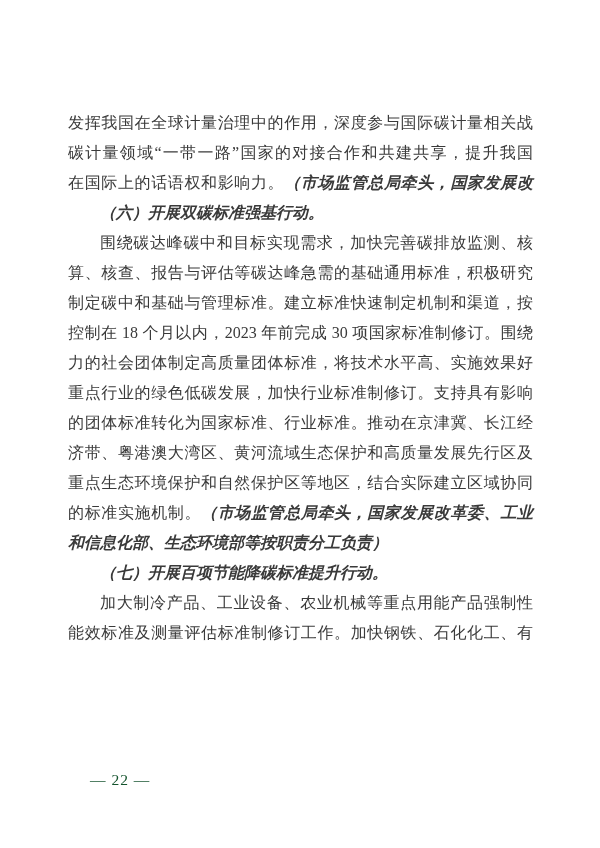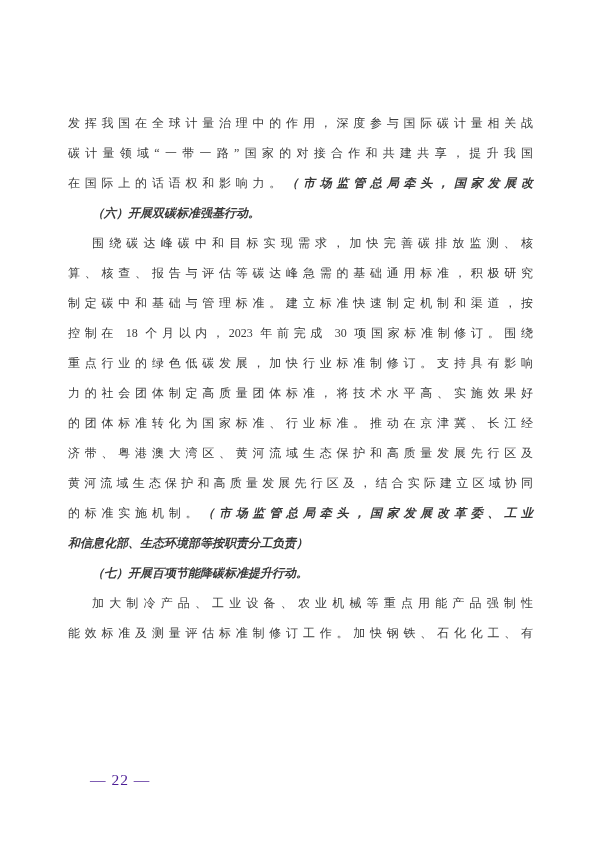--- a/index.html
+++ b/index.html
@@ -22,21 +22,21 @@
   }
   .doc {
     position: absolute;
     left: 68px;
     top: 108px;
     width: 465px;
   }
   .line {
     height: 30px;
     line-height: 30px;
-    font-size: 12px;
+    font-size: 16px;
     text-align: left;
     white-space: normal;
   }
   .line.fill {
     text-align: justify;
     text-align-last: justify;
     -moz-text-align-last: justify;
   }
   .line.indent {
     text-indent: 2em;
@@ -54,41 +54,41 @@
     font-weight: 600;
   }
   .footer {
     position: absolute;
     left: 90px;
     top: 769px;
     height: 22px;
     line-height: 22px;
     font-size: 15.5px;
     letter-spacing: 1px;
-    color: #4c1d95;
+    color: #14532d;
   }
 </style>
 </head>
 <body>
 
 <div class="page">
   <div class="doc" id="doc-body">
       <div class="line fill"><span class="song">发挥我国在全球计量治理中的作用，深度参与国际碳计量相关战</span></div>
       <div class="line fill"><span class="song">碳计量领域“一带一路”国家的对接合作和共建共享，提升我国</span></div>
       <div class="line fill"><span class="song">在国际上的话语权和影响力。</span><span class="kai">（市场监管总局牵头，国家发展改</span></div>
       <div class="line indent"><span class="kai-bold">（六）开展双碳标准强基行动。</span></div>
       <div class="line indent fill"><span class="song">围绕碳达峰碳中和目标实现需求，加快完善碳排放监测、核</span></div>
       <div class="line fill"><span class="song">算、核查、报告与评估等碳达峰急需的基础通用标准，积极研究</span></div>
       <div class="line fill"><span class="song">制定碳中和基础与管理标准。建立标准快速制定机制和渠道，按</span></div>
       <div class="line fill"><span class="song">控制在 18 个月以内，2023 年前完成 30 项国家标准制修订。围绕</span></div>
+      <div class="line fill"><span class="song">力的社会团体制定高质量团体标准，将技术水平高、实施效果好</span></div>
       <div class="line fill"><span class="song">重点行业的绿色低碳发展，加快行业标准制修订。支持具有影响</span></div>
-      <div class="line fill"><span class="song">力的社会团体制定高质量团体标准，将技术水平高、实施效果好</span></div>
       <div class="line fill"><span class="song">的团体标准转化为国家标准、行业标准。推动在京津冀、长江经</span></div>
       <div class="line fill"><span class="song">济带、粤港澳大湾区、黄河流域生态保护和高质量发展先行区及</span></div>
-      <div class="line fill"><span class="song">黄河流域生态保护和高质量发展先行区及，结合实际建立区域协同</span></div>
+      <div class="line fill"><span class="song">重点生态环境保护和自然保护区等地区，结合实际建立区域协同</span></div>
       <div class="line fill"><span class="song">的标准实施机制。</span><span class="kai">（市场监管总局牵头，国家发展改革委、工业</span></div>
       <div class="line"><span class="kai">和信息化部、生态环境部等按职责分工负责）</span></div>
       <div class="line indent"><span class="kai-bold">（七）开展百项节能降碳标准提升行动。</span></div>
       <div class="line indent fill"><span class="song">加大制冷产品、工业设备、农业机械等重点用能产品强制性</span></div>
       <div class="line fill"><span class="song">能效标准及测量评估标准制修订工作。加快钢铁、石化化工、有</span></div>
     </div>
   <div class="footer">— 22 —</div>
 </div>
 
 </body></html>

